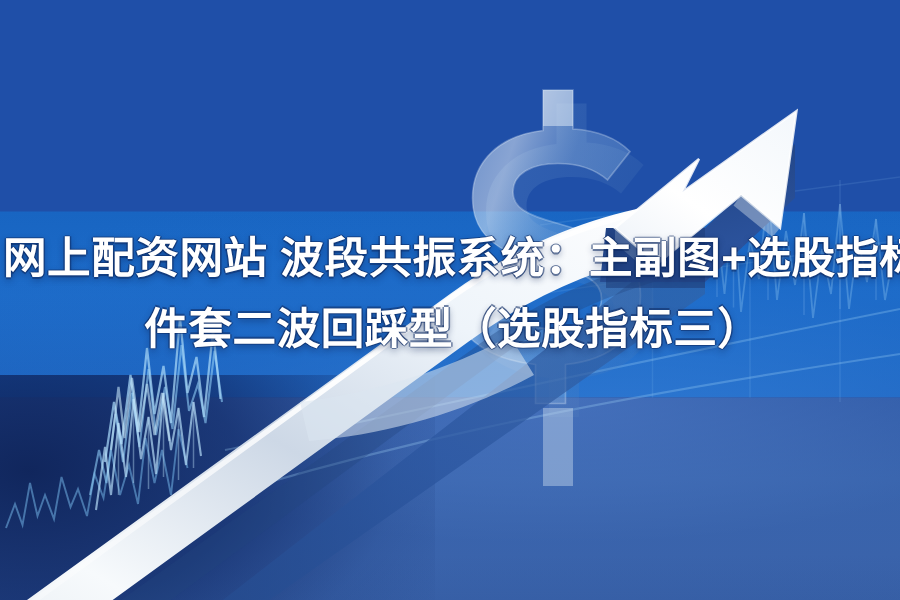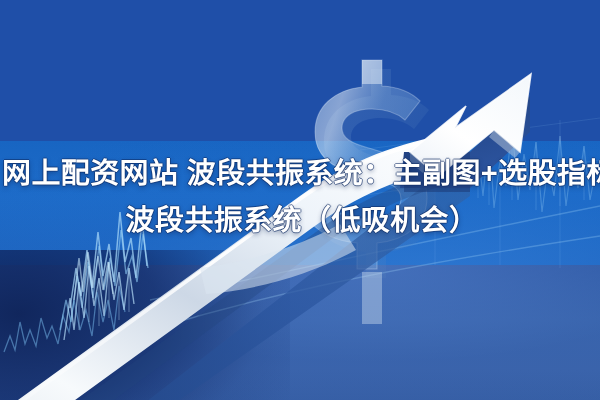--- a/index.html
+++ b/index.html
@@ -292,16 +292,16 @@
 
       <path fill="#b9c9dd" fill-opacity="0.5" d="
         M494 130 L520 152 L515 158 L489 137 Z"></path>
       <path fill="#8fa6c4" fill-opacity="0.35" d="
         M438 176 L410 152 L410 162 L438 186 Z"></path>
     </g>
   </svg>
 
   <div id="headline">
     <span class="line" id="line1">网上配资网站 波段共振系统：主副图+选股指标三</span>
-    <span class="line" id="line2">波段共振系统（低吸机会）</span>
+    <span class="line" id="line2">件套二波回踩型（选股指标三）</span>
   </div>
 
 </div>
 
 </body></html>

